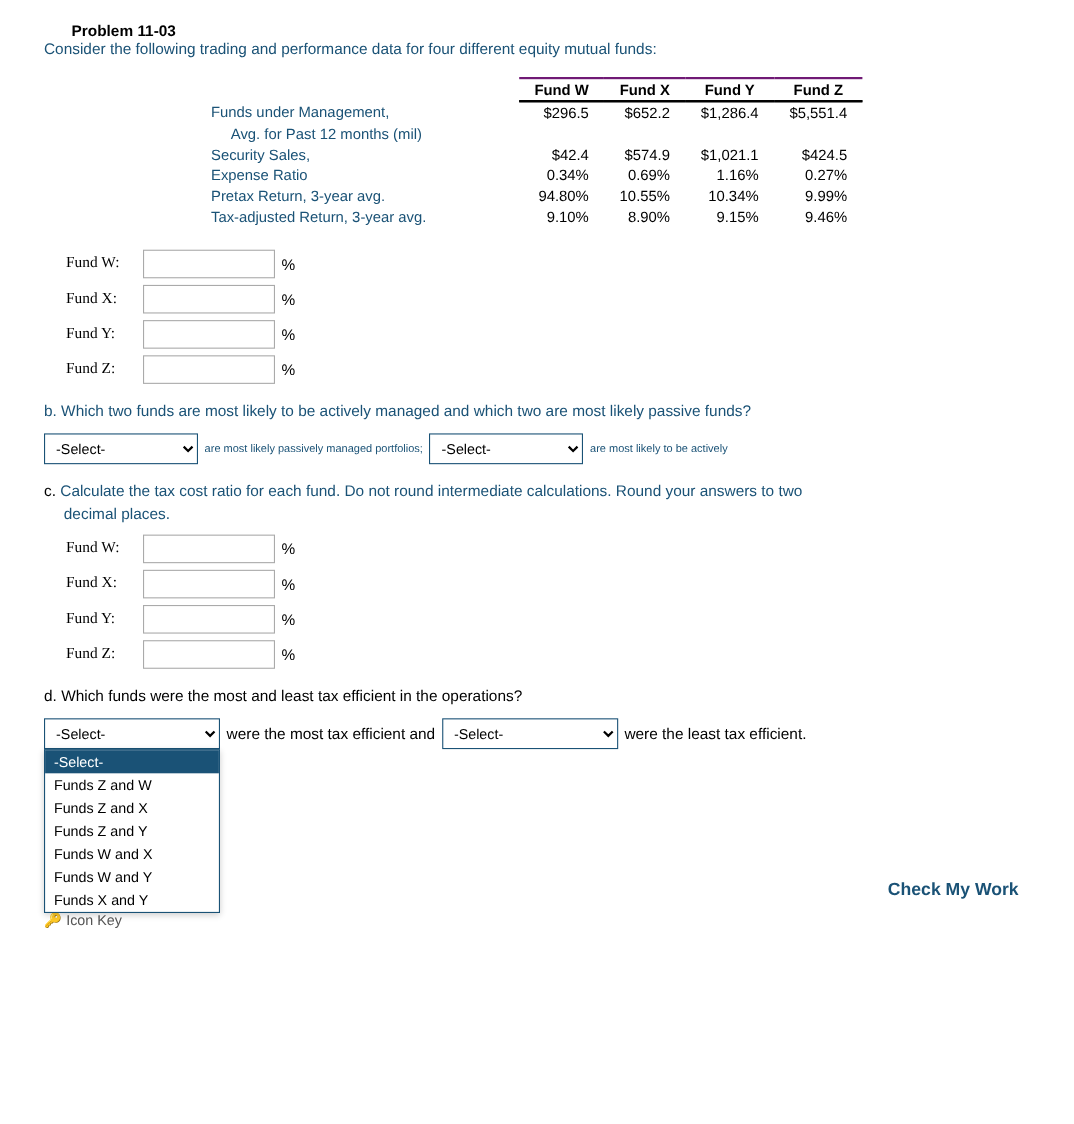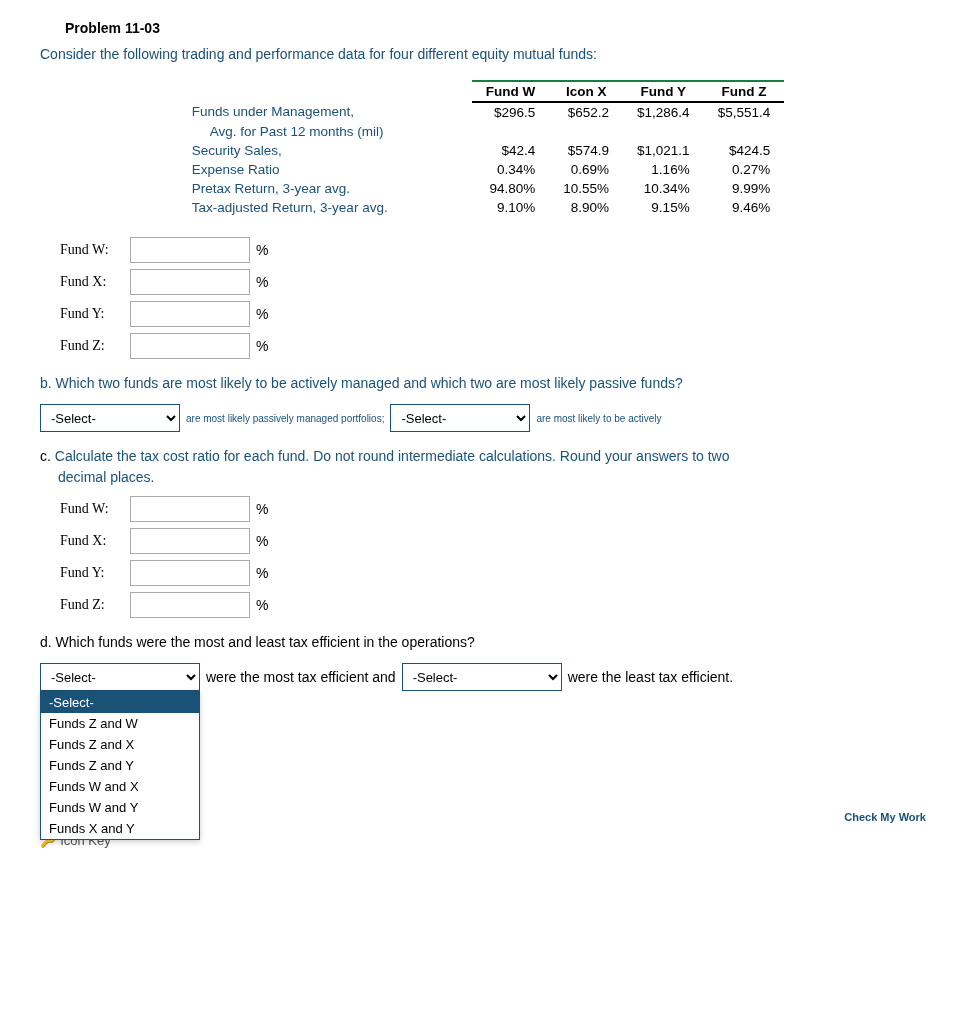--- a/index.html
+++ b/index.html
@@ -11,40 +11,39 @@
     }
     .page-container {
       max-width: 976px;
       margin: 0 auto;
       padding: 20px 40px 40px 40px;
       position: relative;
     }
     .problem-title {
       font-weight: bold;
       font-size: 14px;
-      margin-bottom: 10px;
       padding-left: 25px;
     }
     .intro-text {
       color: #1a5276;
       font-size: 14px;
       margin-bottom: 18px;
     }
     
     .data-table {
       margin: 0 auto 20px auto;
       border-collapse: collapse;
       font-size: 13.5px;
     }
     .data-table th {
       font-weight: bold;
       text-align: center;
       padding: 2px 14px;
       border-bottom: 2px solid #000;
-      border-top: 2px solid #15803d;
+      border-top: 2px solid #701a75;
     }
     .data-table td {
       padding: 2px 14px;
       vertical-align: top;
     }
     .data-table td.label-cell {
       color: #1a5276;
       text-align: left;
       padding-left: 0;
     }
@@ -144,21 +143,21 @@
       white-space: nowrap;
       color: #000;
     }
     .dropdown-open .dd-item.selected {
       background: #1a5276;
       color: #fff;
     }
     
     .check-work-btn {
       color: #1a5276;
-      font-size: 11px;
+      font-size: 16px;
       font-weight: bold;
       background: none;
       border: none;
       cursor: pointer;
       text-decoration: none;
       position: absolute;
       right: 40px;
       bottom: 60px;
     }
     
@@ -179,21 +178,21 @@
 <div class="page-container">
 
   <div class="problem-title">Problem 11-03</div>
   <div class="intro-text">Consider the following trading and performance data for four different equity mutual funds:</div>
 
   <table class="data-table">
     <thead>
       <tr class="table-header-row">
         <th style="border:none; min-width:280px;"></th>
         <th>Fund W</th>
-        <th>Icon X</th>
+        <th>Fund X</th>
         <th>Fund Y</th>
         <th>Fund Z</th>
       </tr>
     </thead>
     <tbody>
 
       <tr>
         <td class="label-cell">Funds under Management,</td>
         <td class="value-cell">$296.5</td>
         <td class="value-cell">$652.2</td>

